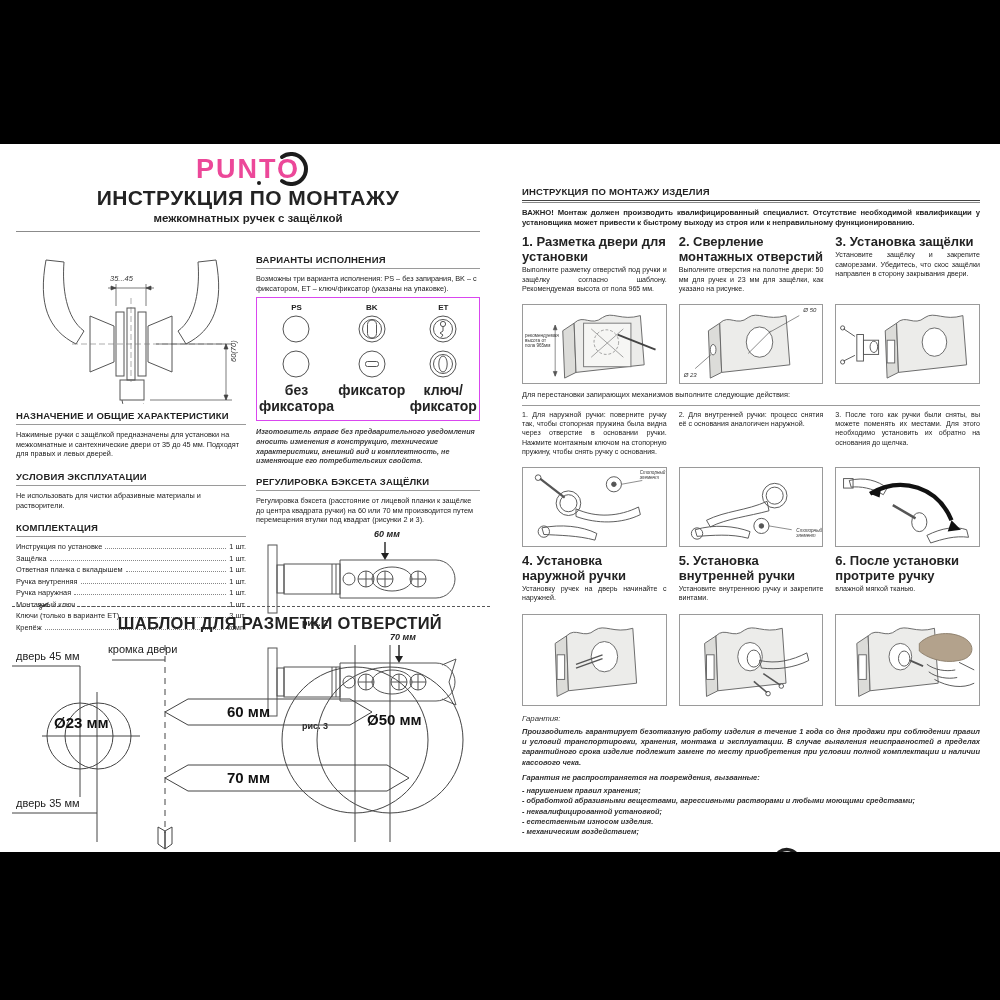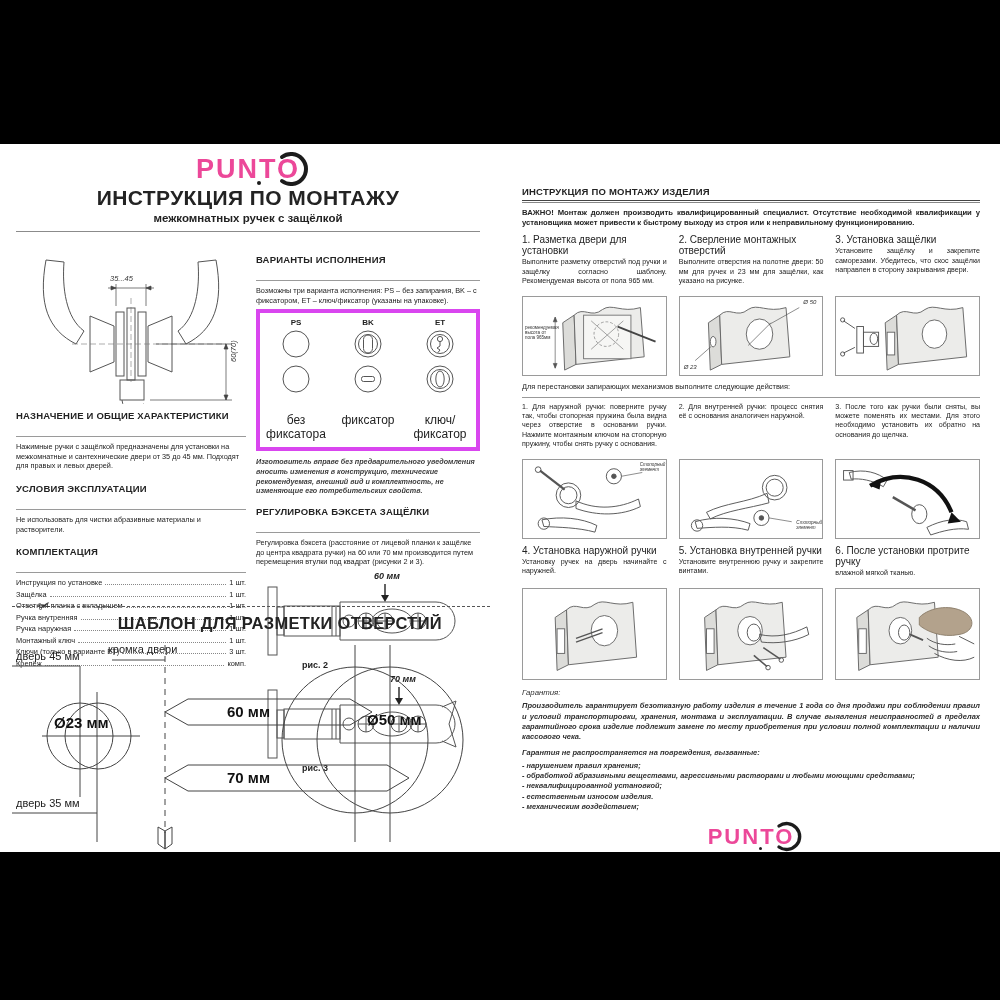--- a/index.html
+++ b/index.html
@@ -1,21 +1,21 @@
 <!DOCTYPE html>
 <html><head>
 <meta charset="utf-8">
 <style>
   *{margin:0;padding:0;box-sizing:border-box}
   html,body{width:1000px;height:1000px}
   body{background:#000;font-family:"Liberation Sans",sans-serif;color:#232323;position:relative;overflow:hidden}
   .sheet{position:absolute;left:0;top:144px;width:1000px;height:708px;background:#fff;overflow:hidden}
 
   
-  .h{font-weight:bold;font-size:9.5px;letter-spacing:.2px;border-bottom:1px solid #9a9a9a;padding-bottom:15px;margin-bottom:5px}
+  .h{font-weight:bold;font-size:9.5px;letter-spacing:.2px;border-bottom:1px solid #9a9a9a;padding-bottom:3px;margin-bottom:5px}
   .small{font-size:7.3px;line-height:1.32}
   svg{display:block}
   .ov{position:absolute;font-size:6px;line-height:1.1;color:#333}
 
   
   .col-left{position:absolute;left:16px;top:10px;width:464px}
   .brand{ text-align:center }
   .logo{position:relative;display:inline-block;font-weight:bold;letter-spacing:2px;color:#ec4899}
   .logo .txt{position:relative;z-index:1}
   .logo .dot{position:absolute;background:#1c1c1c;border-radius:50%}
@@ -28,24 +28,24 @@
   .sub-title{font-size:11.5px;font-weight:bold;margin-top:2px}
   .head-rule{border-bottom:1px solid #8b8b8b;margin-top:7px}
 
   .two-sub{position:absolute;top:100px;left:0;width:464px;display:flex;gap:10px}
   .sub-left{width:230px}
   .sub-right{width:224px}
 
   .pkg-row{display:flex;align-items:baseline;font-size:7.4px;height:11.5px}
   .pkg-leader{flex:1;border-bottom:1px dotted #888;margin:0 3px 2px 3px}
 
-  .var-table{border:4px solid #d946ef;display:grid;grid-template-columns:1fr 1fr 1fr;margin-top:4px}
+  .var-table{border:1px solid #d946ef;display:grid;grid-template-columns:1fr 1fr 1fr;margin-top:4px}
   .var-col{padding:5px 2px 6px;text-align:center}
   .var-code{font-size:8px;font-weight:bold;display:block;margin-bottom:2px}
-  .var-label{font-size:12px;font-weight:normal;display:block;margin-top:16px}
+  .var-label{font-size:14px;font-weight:bold;display:block;margin-top:0}
   .disclaimer{font-size:7.2px;line-height:1.35;font-style:italic;font-weight:bold;color:#3a3a3a;margin-top:6px}
 
   .fig{position:relative;padding-top:13px;margin-top:4px}
   .fig-dim{position:absolute;top:0;font-size:9px;font-weight:bold;font-style:italic}
   .fig-cap{font-size:9px;font-weight:bold;margin:2px 0 2px 46px}
 
   .drawing-wrap{position:relative}
   .dim-lab{position:absolute;font-size:7.5px;font-style:italic;color:#333}
 
   
@@ -57,21 +57,21 @@
   .tpl-lab{position:absolute;font-size:11px;color:#222}
   .tpl-dim{position:absolute;font-size:15px;font-weight:bold;color:#111}
 
   
   .col-right{position:absolute;left:522px;top:42px;width:458px}
   .r-head{font-weight:bold;font-size:9.5px;letter-spacing:.2px;padding-bottom:3px}
   .dbl{border-top:1.6px solid #444;border-bottom:1px solid #888;height:3px;margin-bottom:5px}
   .r-intro{font-size:7.6px;line-height:1.32;font-style:italic;text-align:justify}
   .r-imp{font-size:7.7px;line-height:1.32;font-weight:bold;text-align:justify;margin-top:2px}
   .steps{display:grid;grid-template-columns:1fr 1fr 1fr;column-gap:12px;margin-top:6px}
-  .step-title{font-size:10px;font-weight:normal;margin-bottom:2px}
+  .step-title{font-size:13px;font-weight:bold;margin-bottom:2px}
   .step-text{font-size:7.1px;line-height:1.3;text-align:justify}
   .imgbox{border:1px solid #9a9a9a;height:80px;margin-top:4px;position:relative;background:#fff;overflow:hidden}
   .imgbox.tall{height:92px}
   .hr-thin{border-top:1px solid #999;margin:6px 0 5px}
   .swap-intro{font-size:7.4px;margin-top:6px}
   .warranty{margin-top:8px;font-style:italic;color:#2e2e2e}
   .war-h{font-size:7.8px;margin-bottom:4px}
   .war-body{font-size:7.5px;line-height:1.38;font-weight:bold;text-align:justify}
   .war-sub{font-size:7.5px;font-weight:bold;margin-top:5px}
   .war-list{font-size:7.4px;line-height:1.4;margin-top:4px;font-weight:bold;list-style:none}
@@ -225,21 +225,21 @@
                   <circle cx="17" cy="10" r="2.6"></circle>
                     <path d="M17,12.5 L17,17 L14,19 L17,21 L15,23.5"></path>
                   <circle cx="17" cy="50" r="13"></circle>
                     <circle cx="17" cy="50" r="9.5"></circle>
                   <ellipse cx="17" cy="50" rx="4.2" ry="8"></ellipse>
                 </g>
               </svg>
               <span class="var-label">ключ/фиксатор</span>
             </div>
           </div>
-          <div class="disclaimer">Изготовитель вправе без предварительного уведомления вносить изменения в конструкцию, технические рекомендуемая, внешний вид и комплектность, не изменяющие его потребительских свойств.</div>
+          <div class="disclaimer">Изготовитель вправе без предварительного уведомления вносить изменения в конструкцию, технические характеристики, внешний вид и комплектность, не изменяющие его потребительских свойств.</div>
         </div>
 
         <div style="margin-top:10px">
           <div class="h">РЕГУЛИРОВКА БЭКСЕТА ЗАЩЁЛКИ</div>
           <div class="small">Регулировка бэксета (расстояние от лицевой планки к защёлке до центра квадрата ручки) на 60 или 70 мм производится путем перемещения втулки под квадрат (рисунки 2 и 3).</div>
 
           <div class="fig">
             <span class="fig-dim" style="left:118px">60 мм</span>
             <svg width="218" height="74" viewBox="0 0 218 74">
               <g fill="none" stroke="#555" stroke-width="1">

